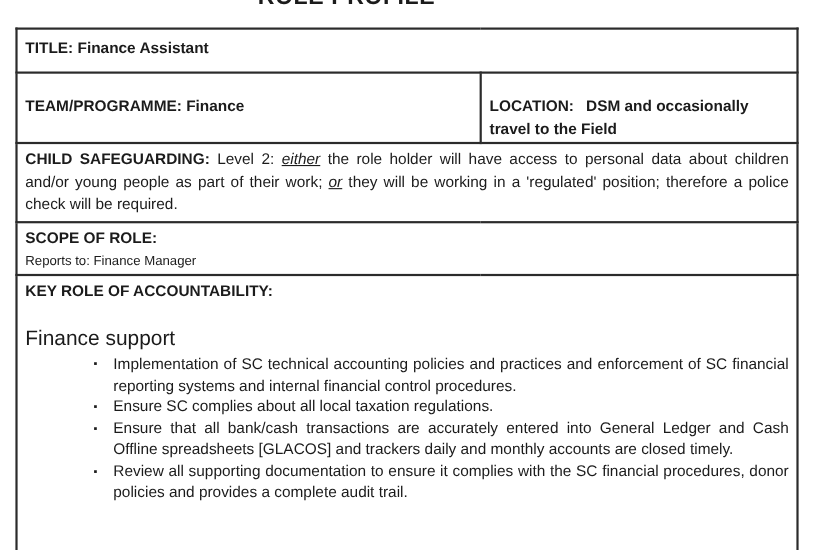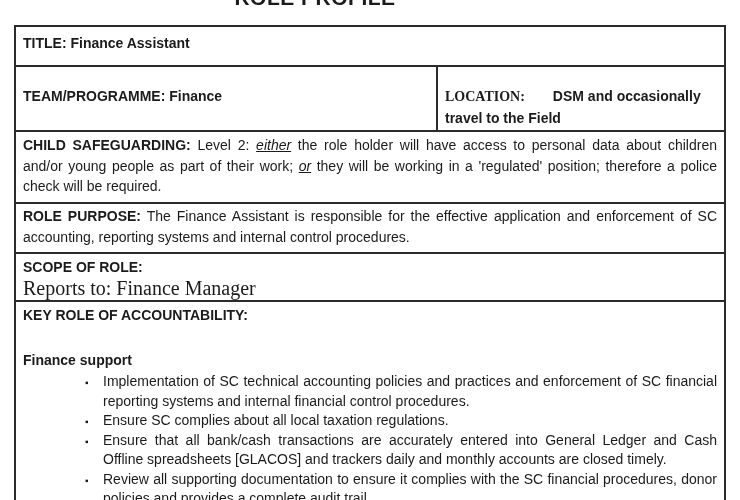--- a/index.html
+++ b/index.html
@@ -42,28 +42,28 @@
   tr.r1 td { height: 30px; padding-top: 6px; }
   tr.r2 td { height: 36px; padding-top: 19px; }
   tr.r3 td { height: 22px; padding-top: 2px; }
   tr.r4 td { height: 65px; padding-top: 3px; border-radius: 14px; }
   tr.r5 td { height: 44px; padding-top: 2px; }
   tr.r6 td { height: 36px; padding-top: 3px; }
   tr.r7 td { height: 285px; padding-top: 3px; }
   .b { font-weight: bold; }
   .reg { font-weight: normal; font-size: 14px; }
   .em-u { font-style: italic; text-decoration: underline; }
-  .loc-label { font-weight: bold; margin-right: 28px; font-family: Liberation Serif, serif; }
+  .loc-label { font-weight: bold; margin-right: 11px; }
   .para { text-align: justify; }
-  .scope-line2 { font-weight: normal; font-size: 20px; line-height: 20.5px; font-family: Liberation Serif, serif; }
+  .scope-line2 { font-weight: normal; font-size: 12px; line-height: 20.5px; }
   .section-heading {
-    font-weight: bold;
+    font-weight: normal;
     margin-top: 24px;
     margin-bottom: 2px;
-    font-size: 14px;
+    font-size: 19px;
   }
   .bullet {
     position: relative;
     padding-left: 80px;
     text-align: justify;
     line-height: 19.5px;
   }
   .bullet .marker {
     position: absolute;
     left: 62px;
@@ -94,25 +94,20 @@
       <td class="hdr"><span class="loc-label">LOCATION:</span><span>DSM and occasionally travel to the Field</span></td>
     </tr>
 
 
     <tr class="r4">
       <td colspan="2">
         <div class="para"><span class="b">CHILD SAFEGUARDING:</span><span> Level 2: </span><span class="em-u">either</span><span> the role holder will have access to personal data about children and/or young people as part of their work; </span><span class="em-u">or</span><span> they will be working in a 'regulated' position; therefore a police check will be required.</span></div>
       </td>
     </tr>
 
-    <tr class="r5">
-      <td colspan="2">
-        <div class="para"><span class="b">ROLE PURPOSE:</span><span> The Finance Assistant is responsible for the effective application and enforcement of SC accounting, reporting systems and internal control procedures.</span></div>
-      </td>
-    </tr>
 
     <tr class="r6">
       <td colspan="2">
         <div class="b">SCOPE OF ROLE:</div>
         <div class="scope-line2">Reports to: Finance Manager</div>
       </td>
     </tr>
 
     <tr class="r7">
       <td colspan="2">

